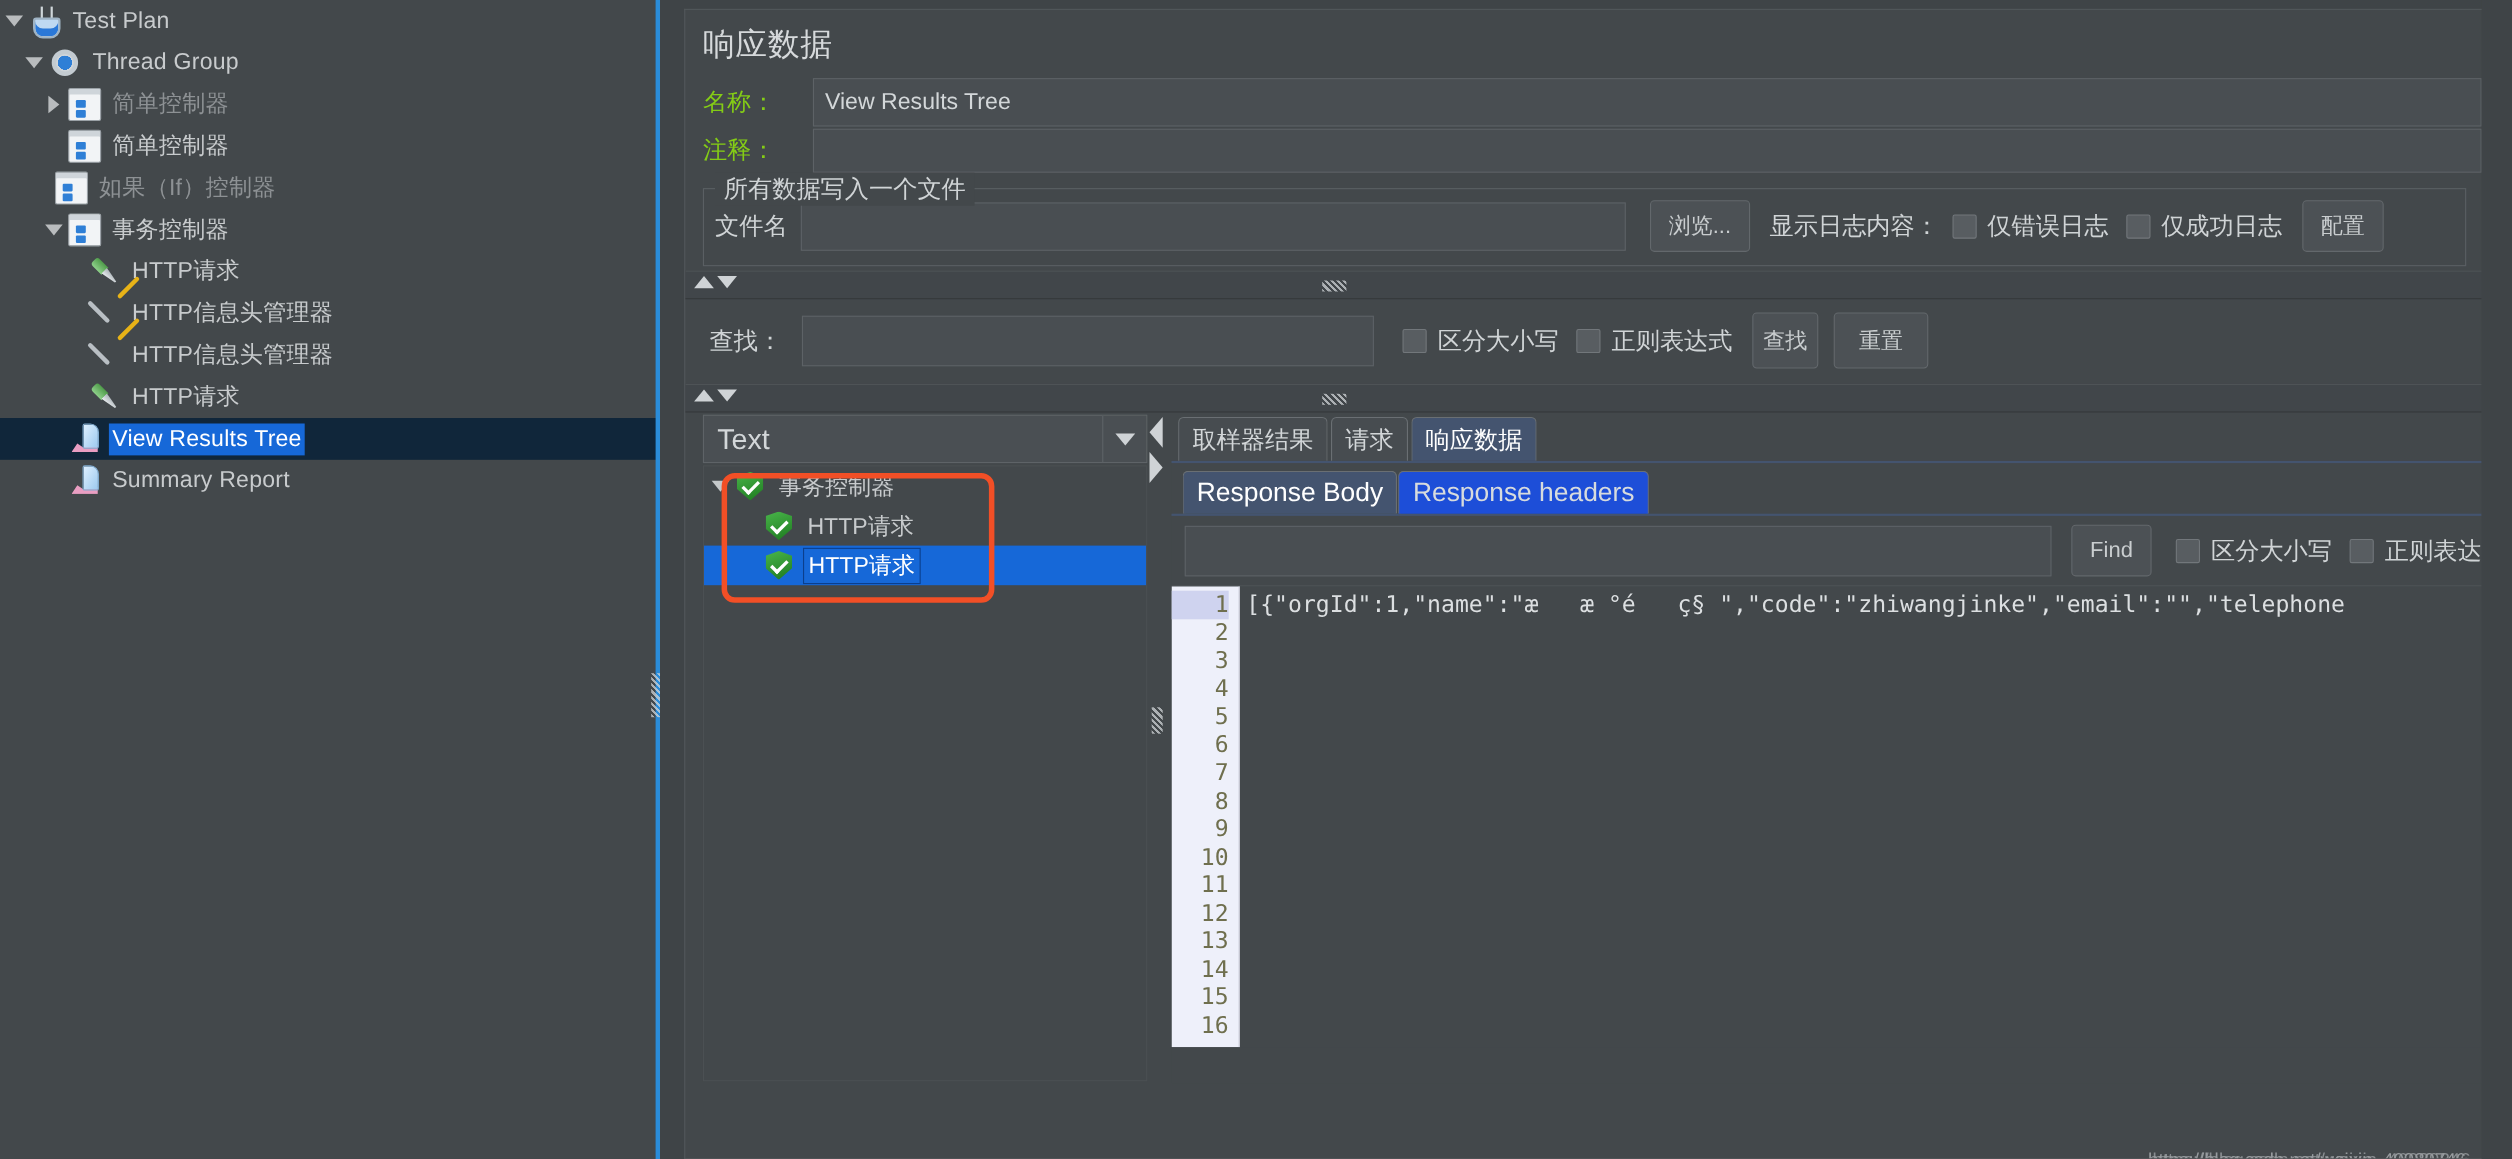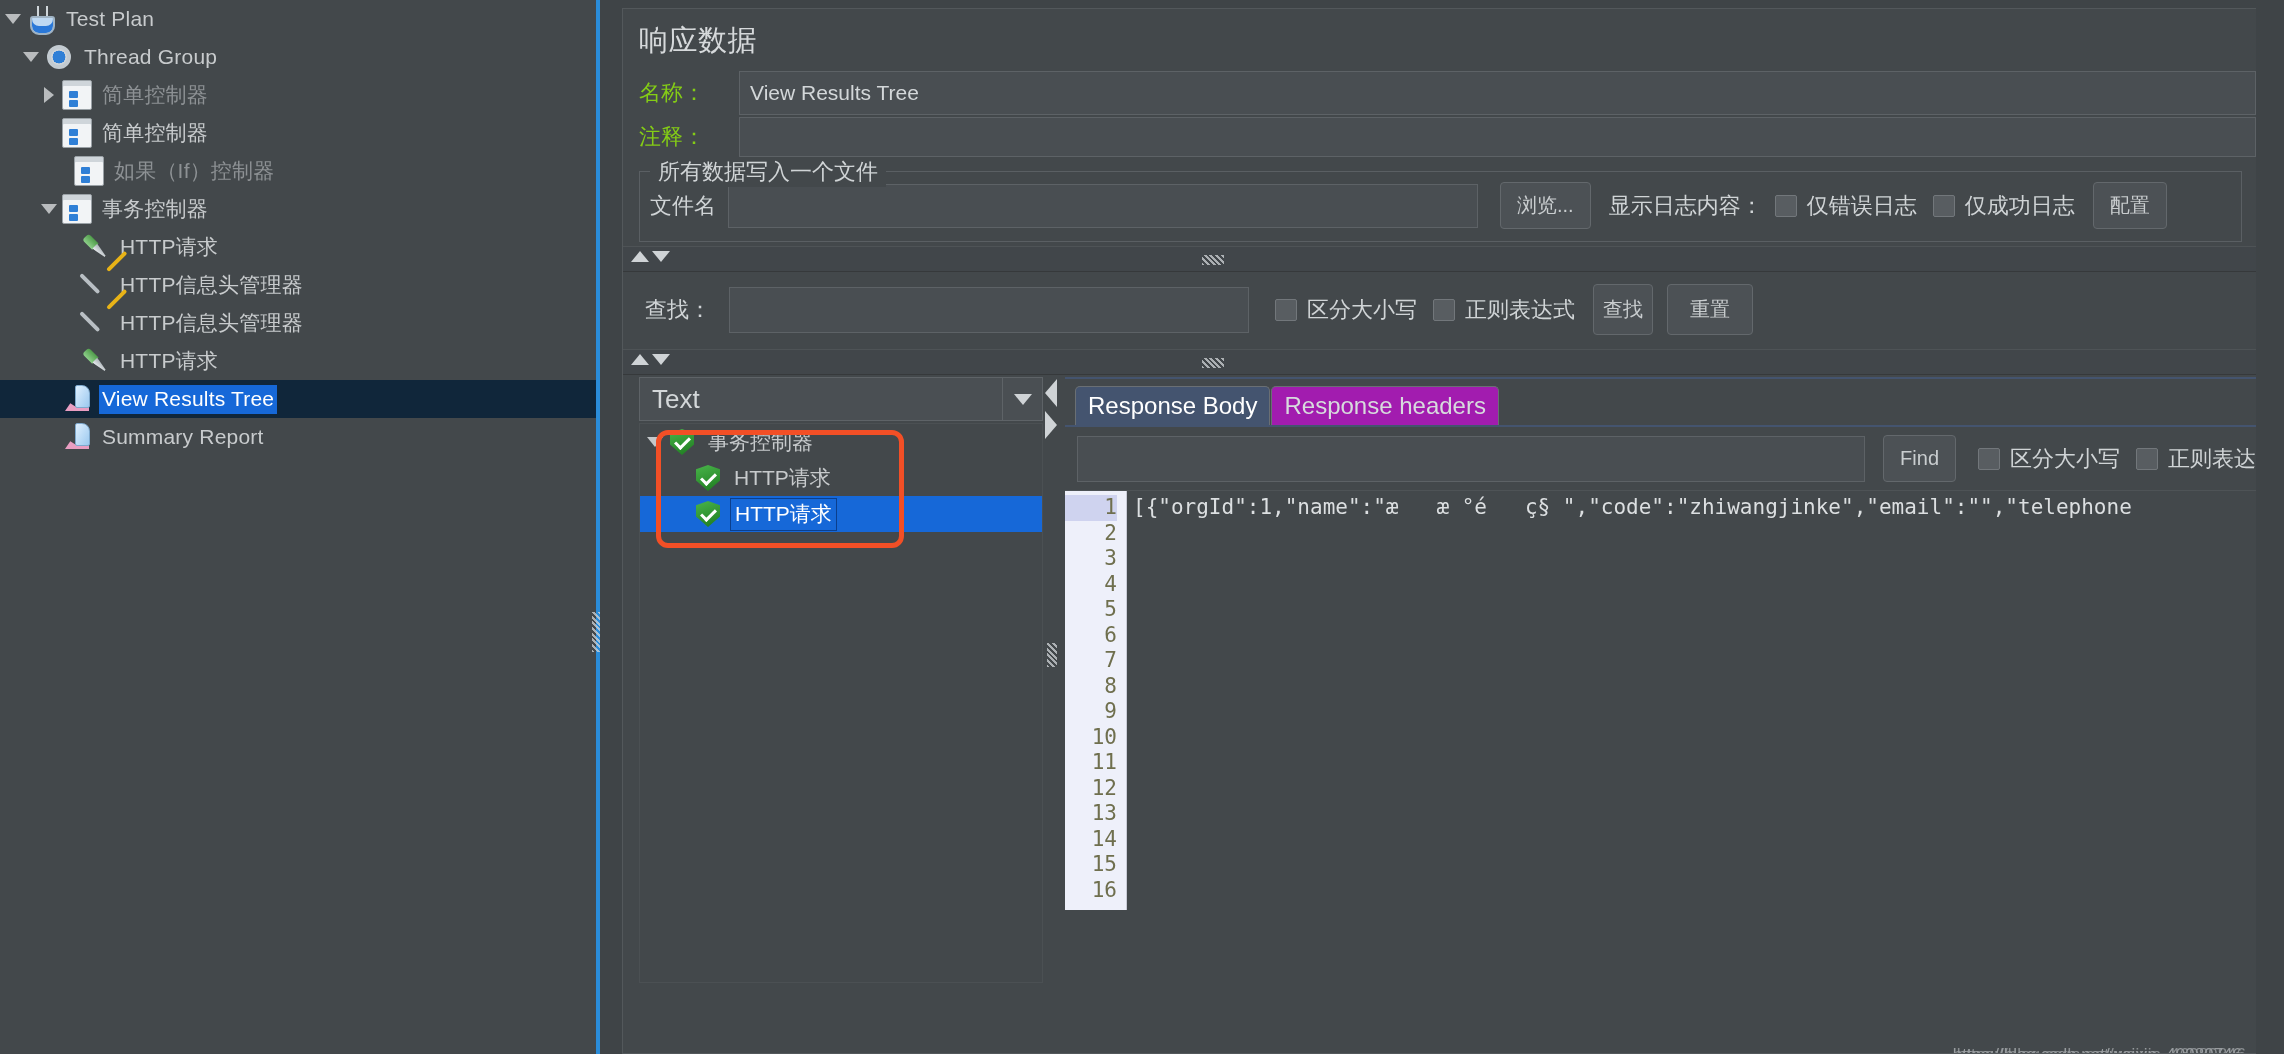--- a/index.html
+++ b/index.html
@@ -405,21 +405,21 @@
     background: #43484b;
     height: 566px;
     position: relative;
   }
   .subtabbar {
     display:flex; align-items:flex-end; gap: 1px;
     padding: 6px 0 0 10px;
     height: 46px;
   }
   .subtab {
-    background:#a21caf;
+    background:#1d4ed8;
     border: 1px solid #6a6f73;
     border-bottom:none;
     border-radius: 5px 5px 0 0;
     color:#d7dbdd;
     font-size: 24px;
     padding: 3px 12px 3px 12px;
     line-height: 32px;
     white-space:nowrap;
   }
   .subtab.active { background:#44546f; color:#ffffff; }
@@ -508,21 +508,21 @@
             <i></i>
           </span>
           <span class="ticon ic-ctrl"></span>
           <span class="tlabel">简单控制器</span>
         </div>
         <div class="tree-row" style="padding-left: 36px;">
           <span class="twisty "></span>
           <span class="ticon ic-ctrl"></span>
           <span class="tlabel">简单控制器</span>
         </div>
-        <div class="tree-row dim" style="padding-left: 48px;">
+        <div class="tree-row dim" style="padding-left: 24px;">
           <span class="twisty "></span>
           <span class="ticon ic-ctrl"></span>
           <span class="tlabel">如果（If）控制器</span>
         </div>
         <div class="tree-row" style="padding-left: 36px;">
           <span class="twisty open">
             <i></i>
           </span>
           <span class="ticon ic-ctrl"></span>
           <span class="tlabel">事务控制器</span>
@@ -652,20 +652,25 @@
           </div>
         </div>
 
         <div class="vsplit">
           <div class="tri-l"></div>
           <div class="tri-r"></div>
           <div class="vgrip dots"></div>
         </div>
 
         <div id="tabs-col">
+          <div class="tabbar" id="tabbar">
+              <div class="tab">取样器结果</div>
+              <div class="tab">请求</div>
+              <div class="tab active">响应数据</div>
+            </div>
           <div class="tabpanel">
             <div class="subtabbar" id="subtabbar">
                 <div class="subtab active">Response Body</div>
                 <div class="subtab">Response headers</div>
               </div>
             <div class="findbar">
               <div class="findbox"></div>
               <div class="btn" style="margin-left:18px;padding:11px 16px;">Find</div>
               <div class="cbx" style="margin-left:22px;"></div>
               <div class="inline-lbl" style="margin-left:10px;">区分大小写</div>

